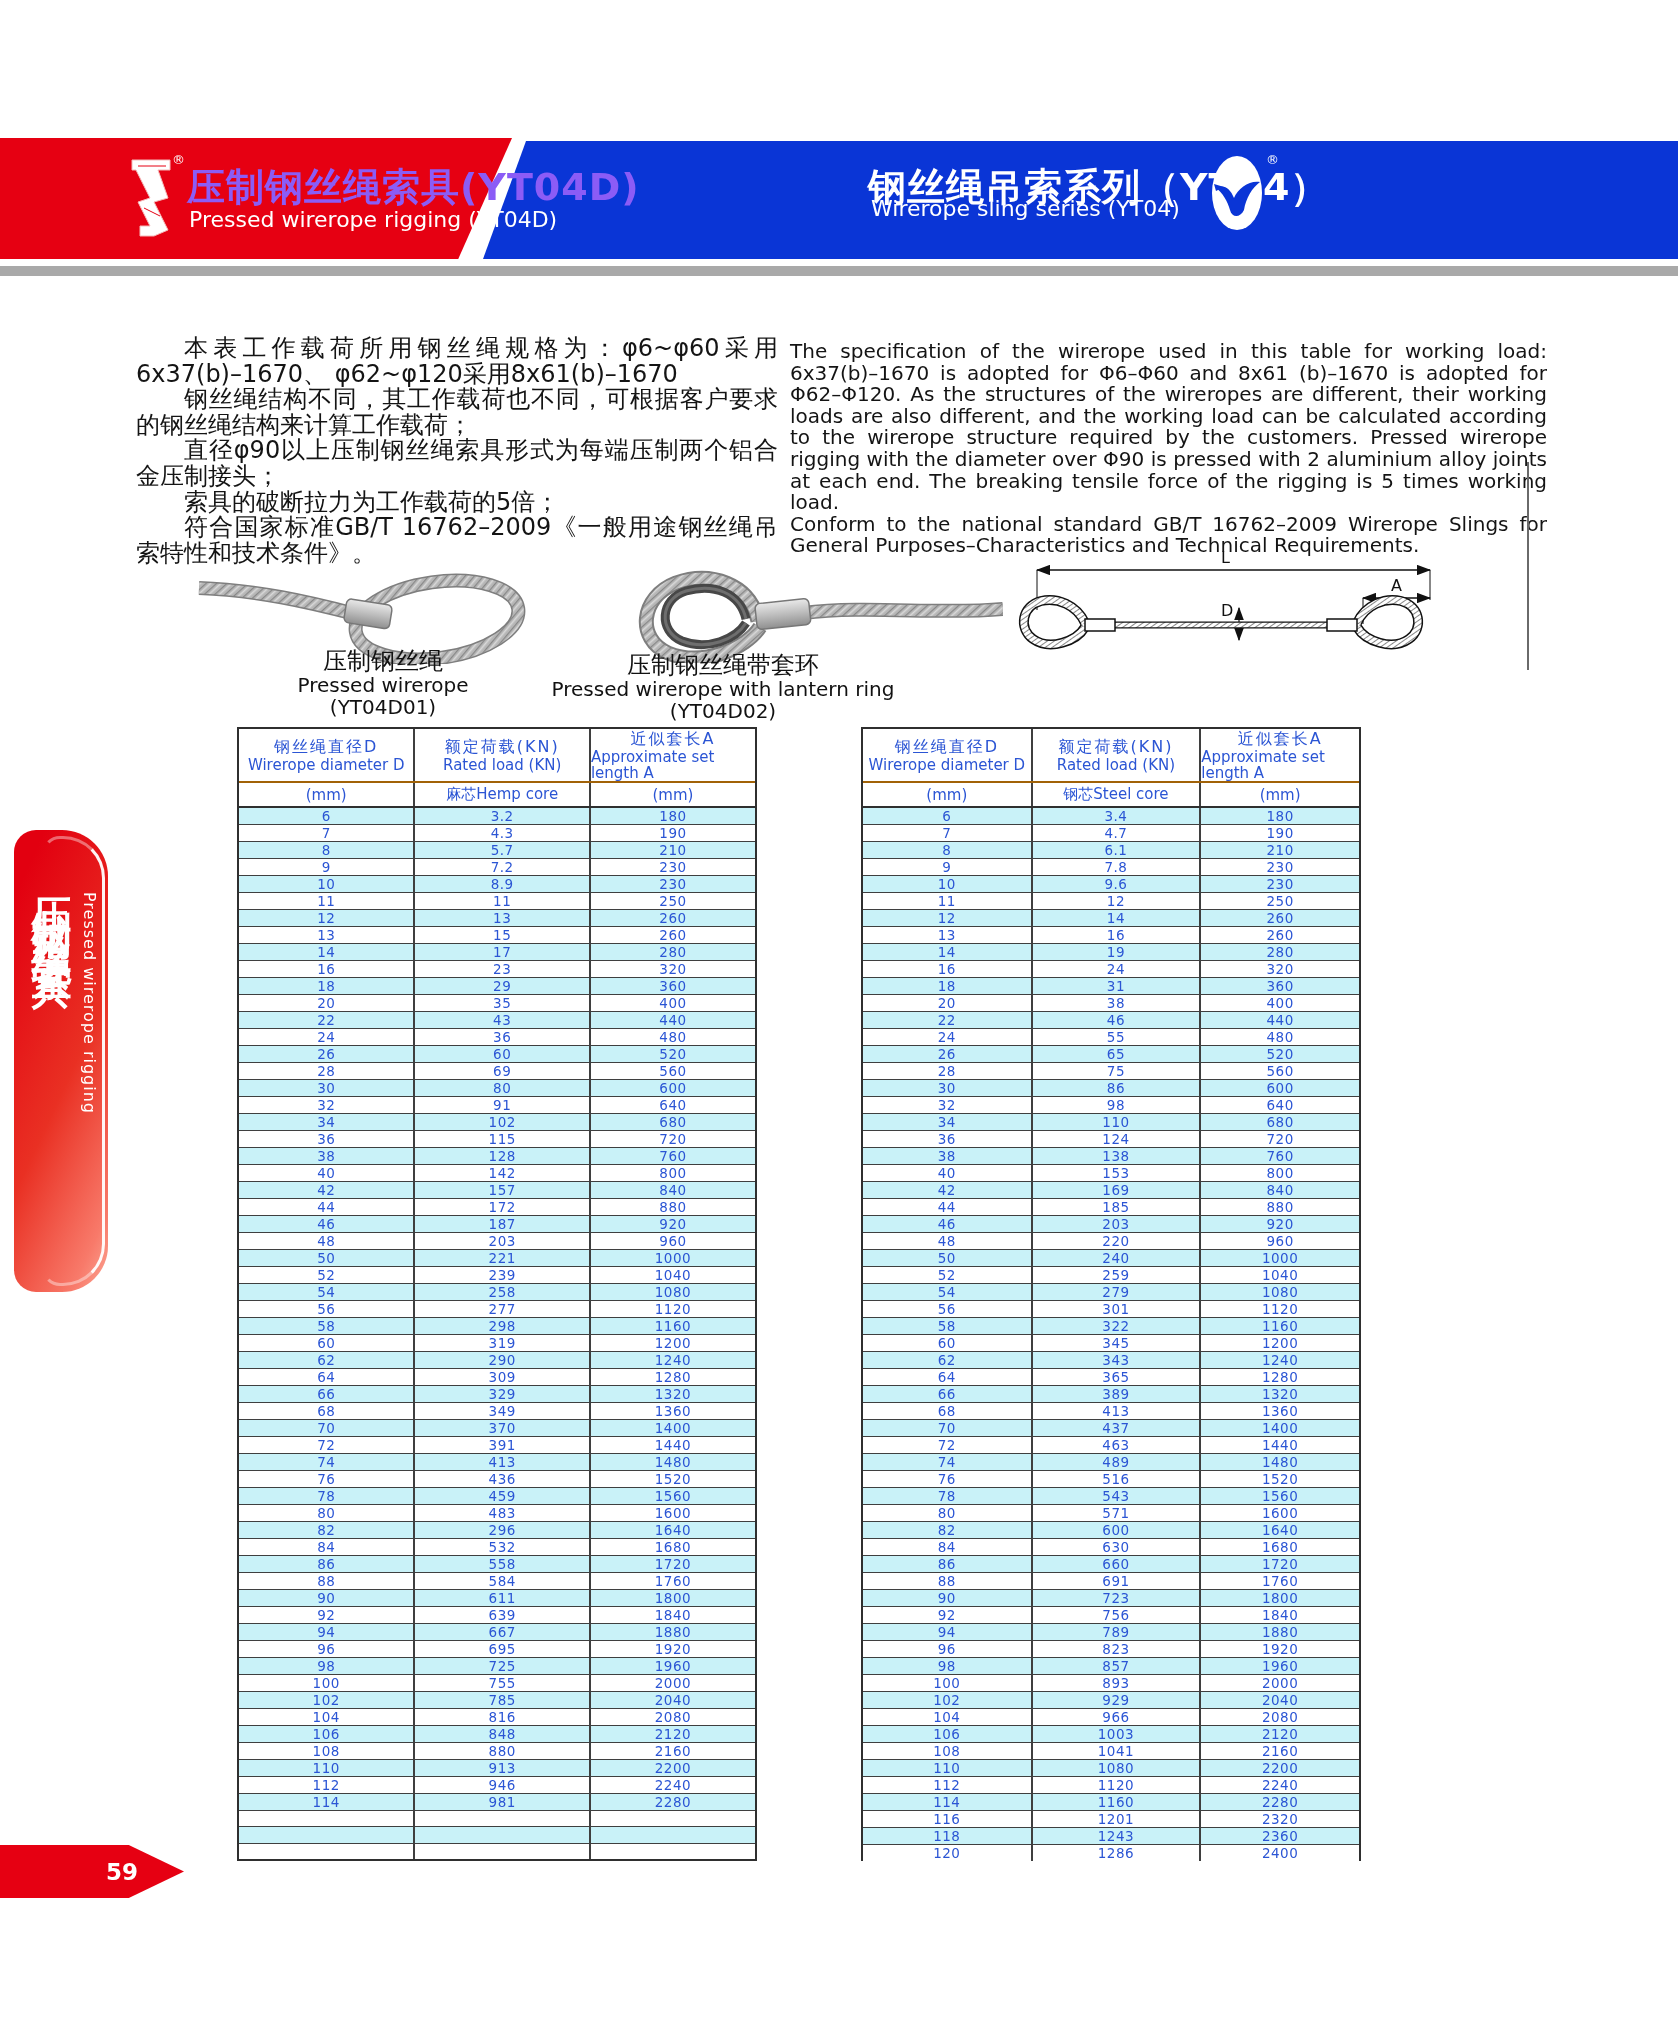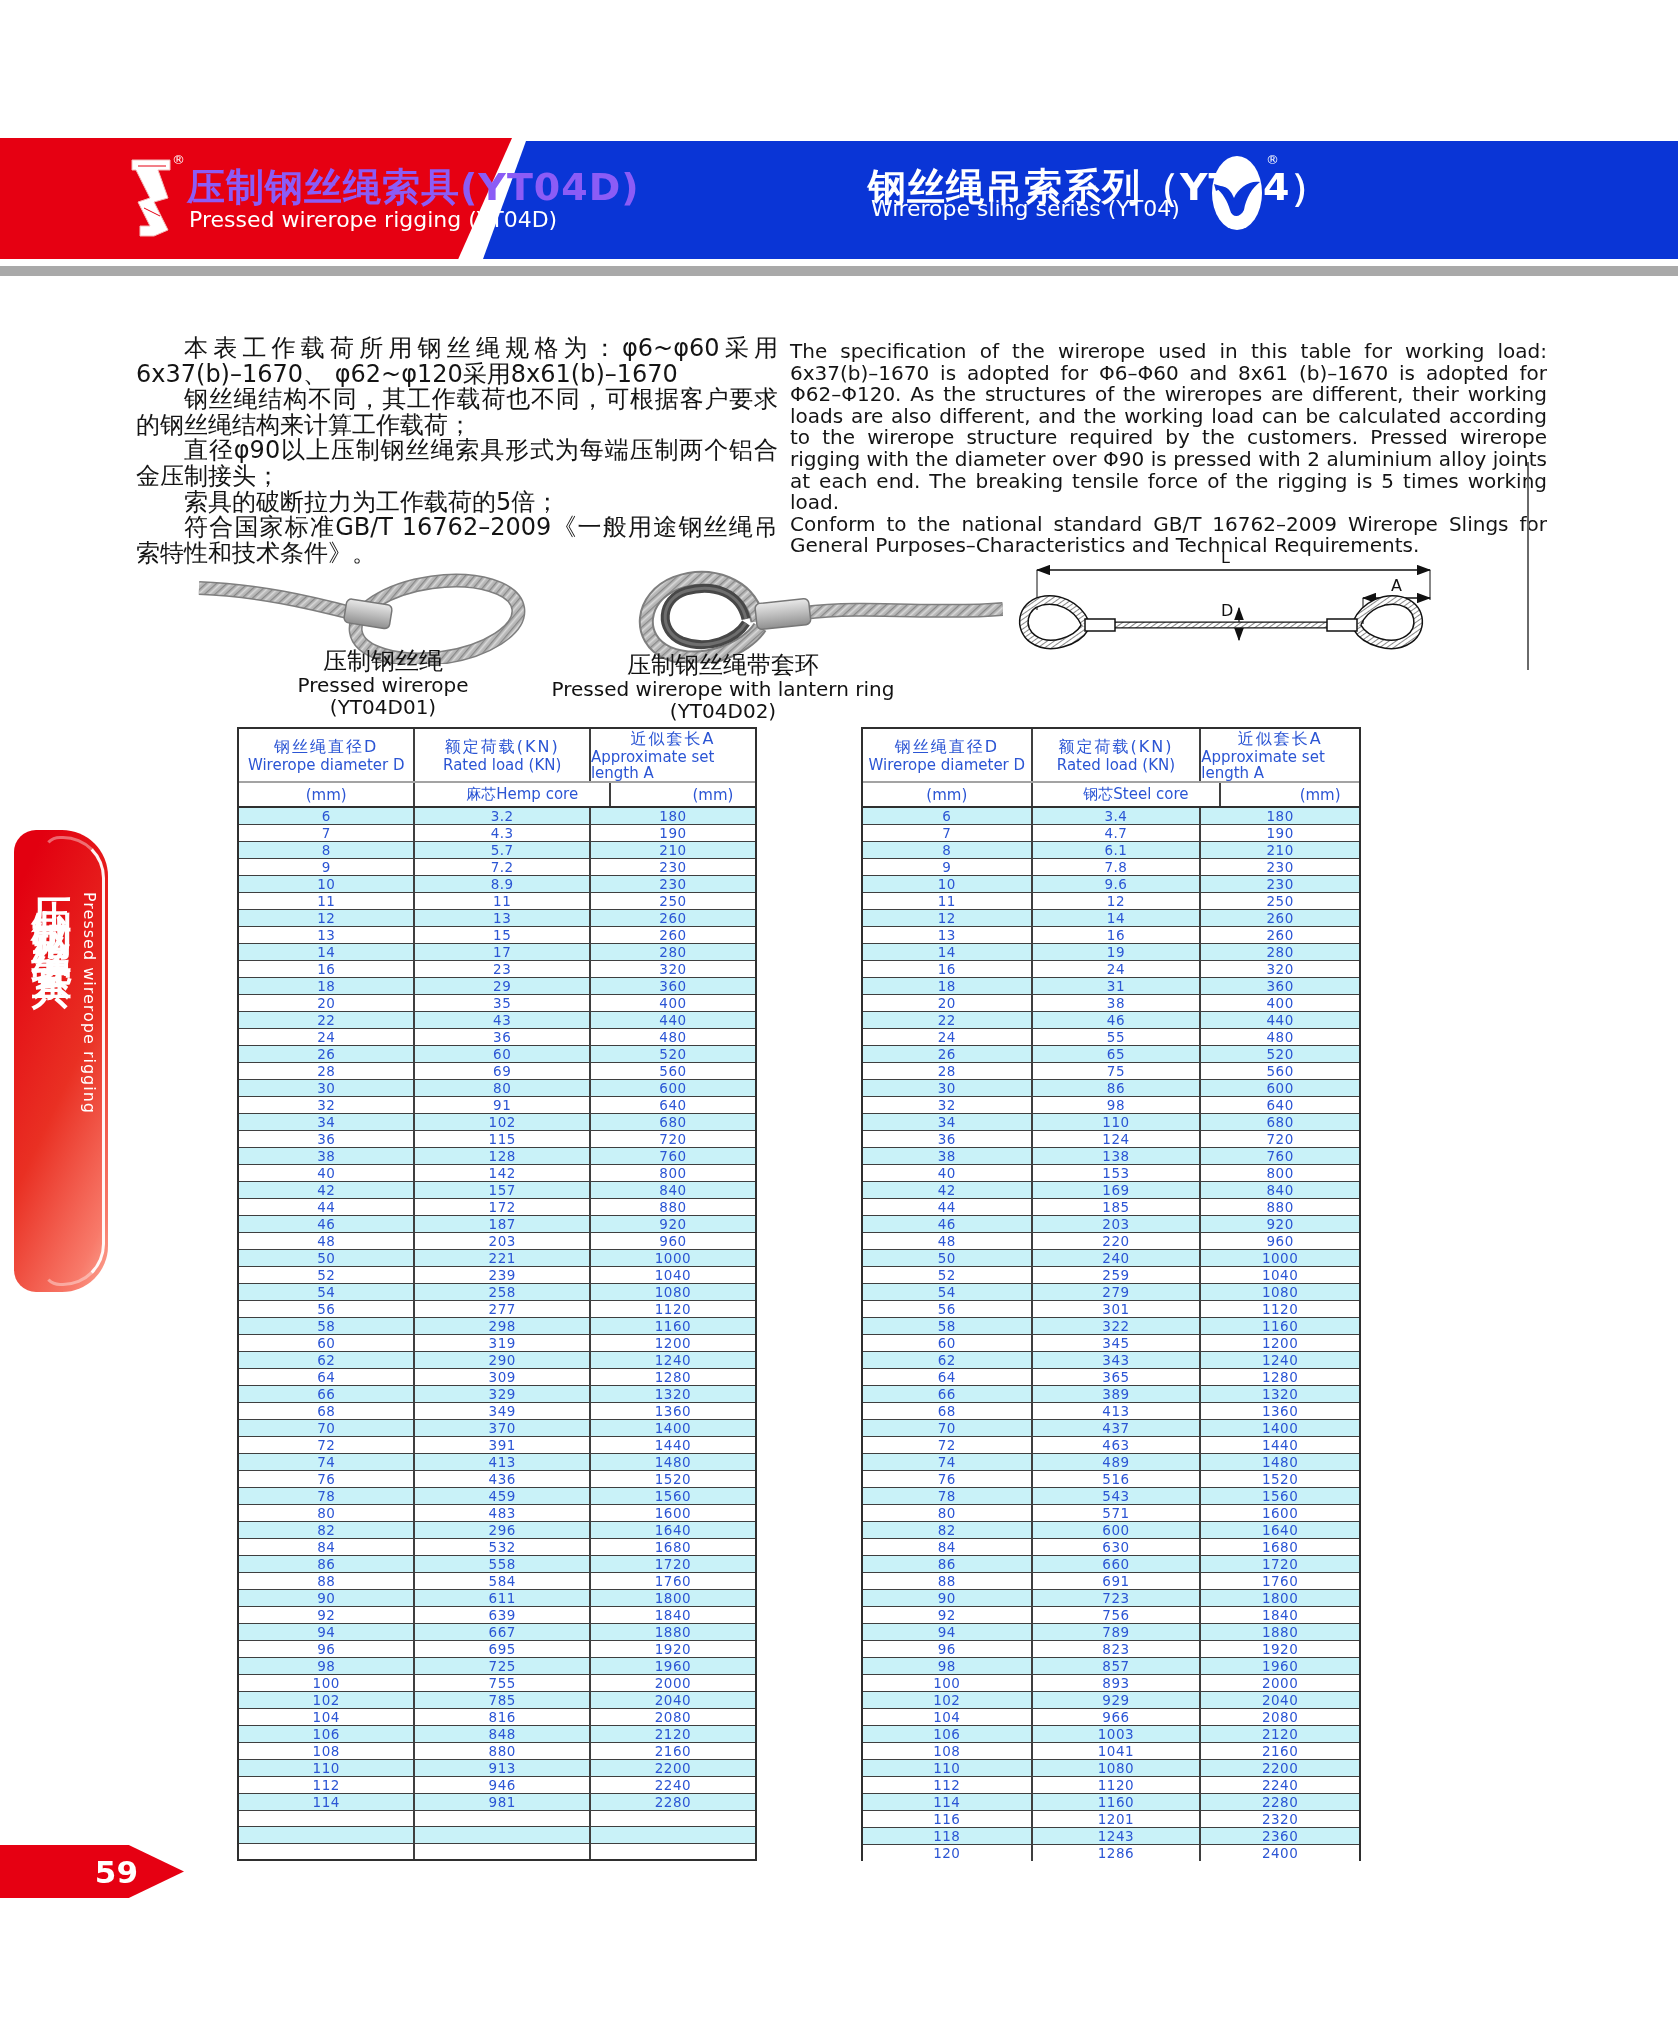--- a/index.html
+++ b/index.html
@@ -72,21 +72,21 @@
     border:2px solid #2f2f2f; background:#fff;
     display:flex; flex-direction:column;
   }
   .data-table.tleft  { left:237px; width:520px; }
   .data-table.tright { left:861px; width:500px; }
   .t-h1 {
     flex:0 0 44px; display:grid; grid-template-columns:34.2% 34% 31.8%;
   }
   .t-h2 {
     flex:0 0 27px; display:grid; grid-template-columns:34.2% 34% 31.8%;
-    border-top:2px solid #a3a3a3; border-bottom:2px solid #2f2f2f; box-sizing:border-box;gap:20px;
+    border-top:2px solid #a16207; border-bottom:2px solid #2f2f2f; box-sizing:border-box;
   }
   .t-hcell {
     display:flex; flex-direction:column; align-items:center; justify-content:center;
     color:#2b55d4; overflow:hidden;
   }
   .t-h1 .t-hcell:nth-child(-n+2), .t-h2 .t-hcell:nth-child(-n+2),
   .t-row .t-cell:nth-child(-n+2) { border-right:2px solid #3f3f3f; }
   .t-hcell .zh { font-size:16px; letter-spacing:2px; line-height:20px; }
   .t-hcell .en { font-size:15px; line-height:16px; }
   .t-h2 .t-hcell { font-size:15px; flex-direction:row; }
@@ -123,21 +123,21 @@
     position:absolute; left:66px; top:62px;
     writing-mode:vertical-rl;
     font-size:16px; color:#fff; letter-spacing:1px;
   }
 
   
   .page-no {
     position:absolute; left:0; top:1845px; width:184px; height:53px;
     background:#e60012;
     clip-path:polygon(0 0,70% 0,100% 50%,70% 100%,0 100%);
-    color:#fff; font-size:31px; font-weight:bold;
+    color:#fff; font-size:23px; font-weight:bold;
     display:flex; align-items:center; justify-content:flex-end;
     padding-right:46px; box-sizing:border-box;
   }
 </style>
 </head>
 <body>
 
 <div class="page">
 
   <div class="band-red"></div>

